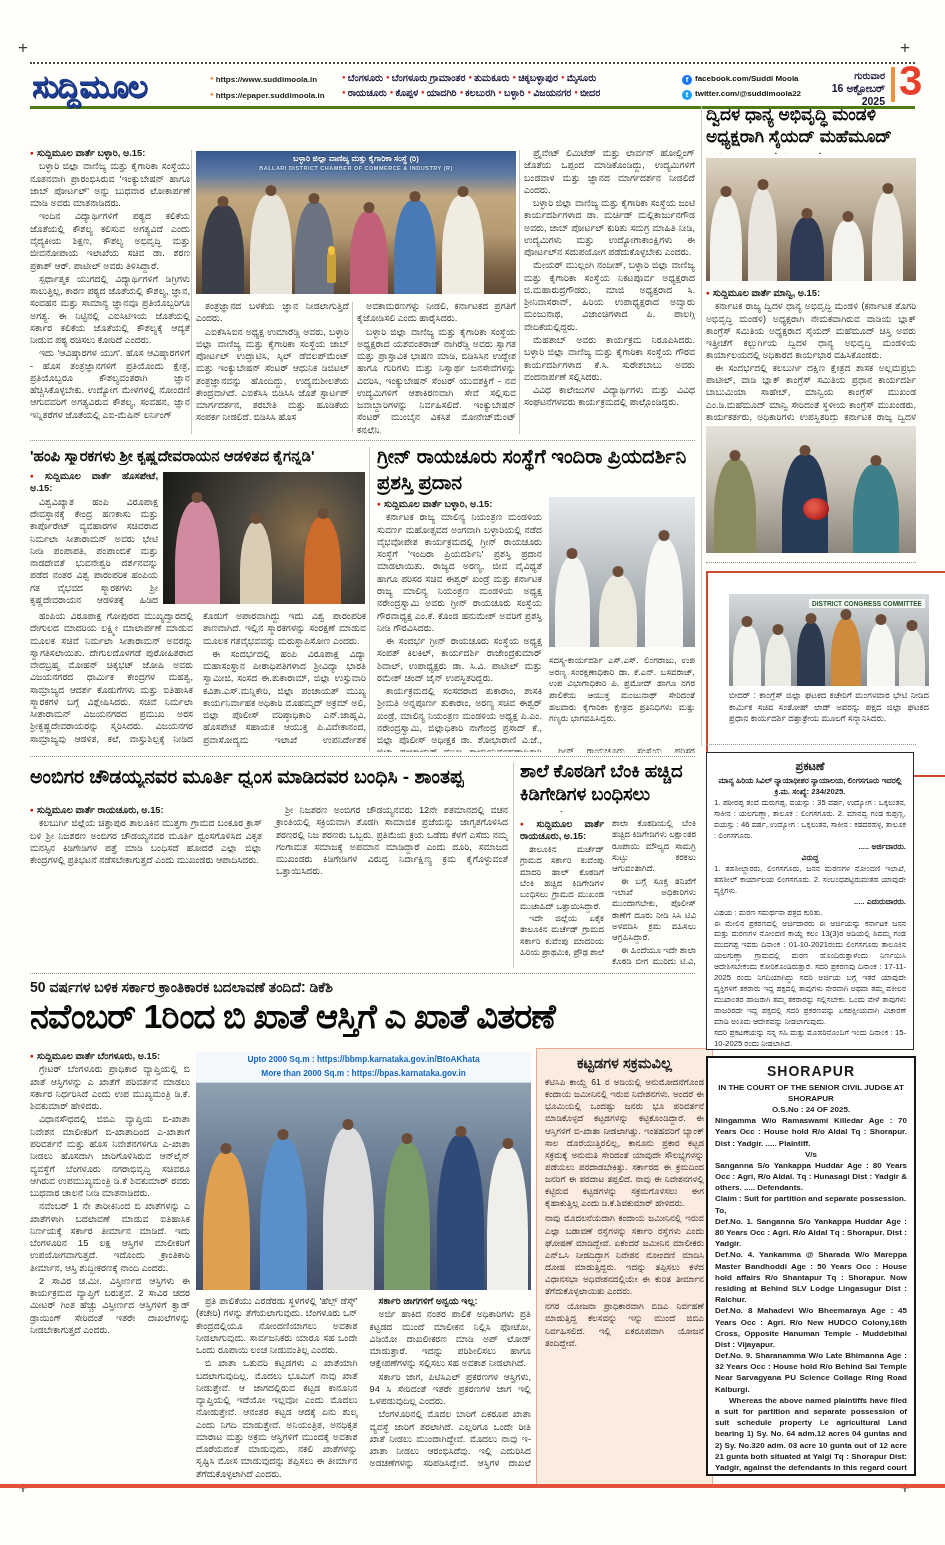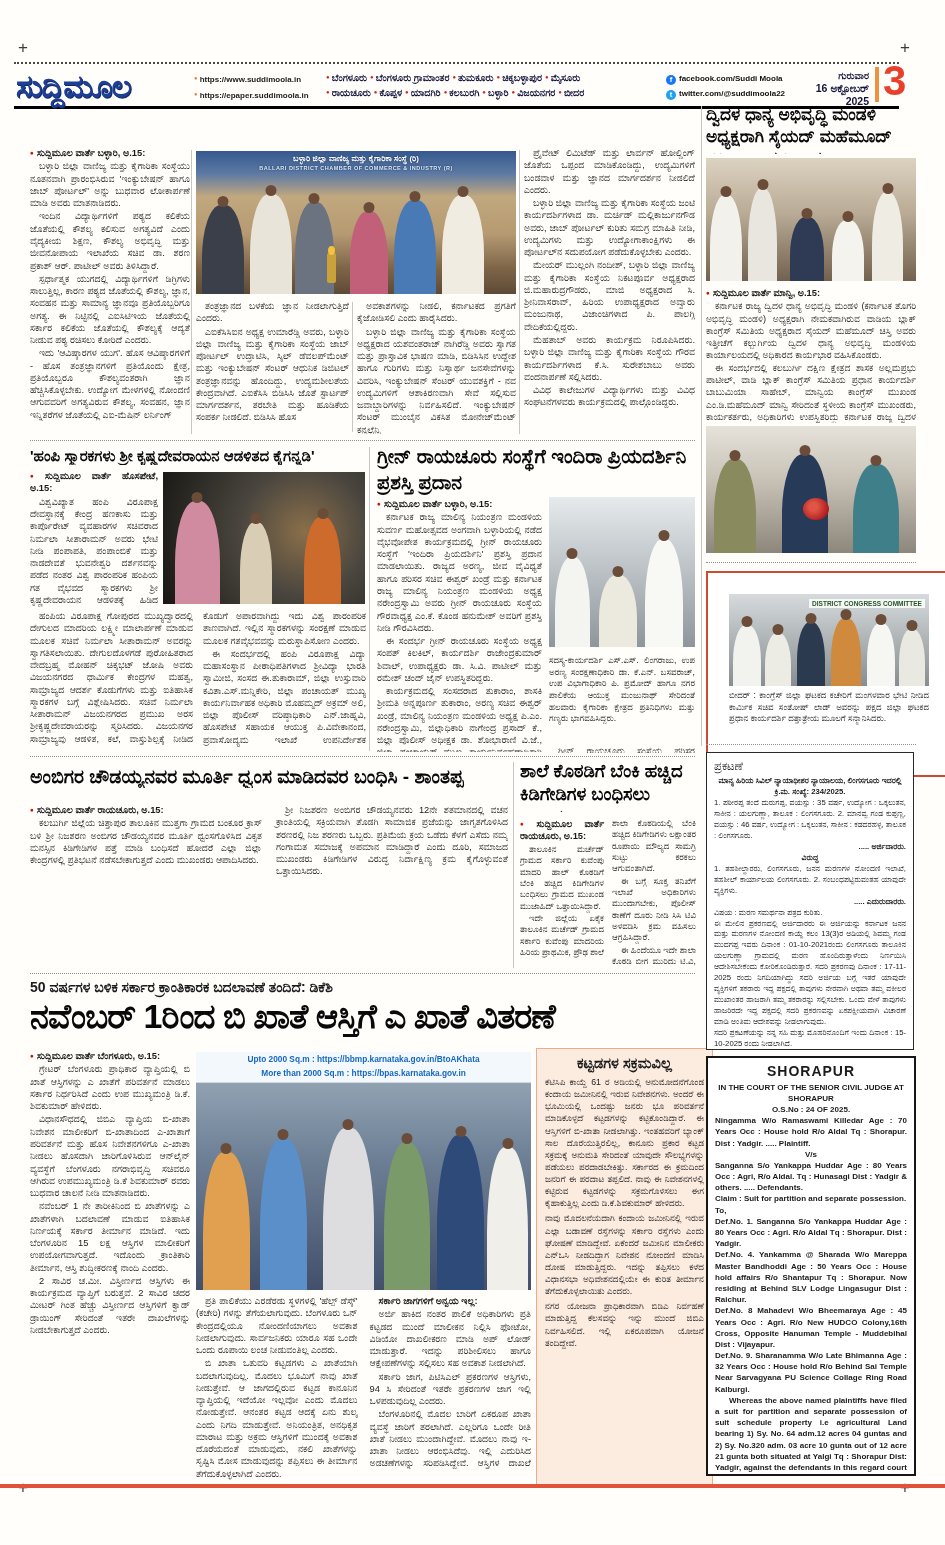--- a/index.html
+++ b/index.html
@@ -1,22 +1,22 @@
 <!DOCTYPE html>
 <html><head>
 <meta charset="utf-8">
 <style>
   html,body{margin:0;padding:0;background:#e9e9e9;}
   .page{position:relative;width:945px;height:1545px;background:#fffefb;margin:0 auto;
         font-family:"Liberation Sans",sans-serif;color:#1b1b1b;overflow:hidden;}
   .abs{position:absolute;}
   .crop{position:absolute;font-size:17px;color:#3a3a3a;font-weight:400;}
   
-  .masthead{position:absolute;left:14px;top:62px;width:885px;height:42px;
-            border-top:2px dotted #4a4a4a;border-bottom:3px solid #000000;}
+  .masthead{position:absolute;left:30px;top:62px;width:885px;height:42px;
+            border-top:2px dotted #4a4a4a;border-bottom:3px solid #4d7c0f;}
   .logo{position:absolute;left:2px;top:5px;font-size:31px;font-weight:800;color:#1e3f96;
         text-shadow:1px 1px 0 #13295f;letter-spacing:-1px;}
   .urlblk{position:absolute;left:180px;top:7px;width:128px;font-size:8px;font-weight:700;color:#222;line-height:15px;}
   .ub{color:#f07f2a;font-size:6px;vertical-align:2px;margin-right:2px;}
   .cities{position:absolute;left:312px;top:6px;width:338px;font-size:9.5px;font-weight:700;color:#12123a;line-height:15px;}
   .city{margin-right:3px;white-space:nowrap;}
   .city:before{content:"●";color:#d8241c;font-size:6px;vertical-align:2px;margin-right:2px;}
   .social{position:absolute;left:652px;top:7px;width:142px;font-size:8px;font-weight:700;color:#111;line-height:15px;}
   .sicon{display:inline-block;width:10px;height:10px;border-radius:50%;color:#fff;font-size:7.5px;
          text-align:center;line-height:10px;font-weight:800;vertical-align:-1px;margin-right:3px;}
@@ -56,21 +56,21 @@
            font-size:6.5px;font-weight:800;text-align:center;padding:1px 0;}
   .flower{position:absolute;left:46%;bottom:26%;width:26px;height:22px;border-radius:50%;
           background:radial-gradient(circle at 40% 40%,#e05545 20%,#b01f1f 70%,#7e1515);}
   .lamp{position:absolute;left:41%;bottom:8%;width:9px;height:30px;background:#c9a23a;border-radius:2px;}
   .lamp:before{content:"";position:absolute;top:-7px;left:1px;width:7px;height:9px;border-radius:50%;background:#f5c33b;}
   
   .framebox{position:absolute;border:2px solid #cb4a30;padding:21px;background:#fff;}
   .capt{font-size:8.6px;line-height:1.36;text-align:justify;margin-top:4px;}
   .legal{position:absolute;border:1.5px solid #2a2a2a;background:#fff;padding:4px 7px;
          font-size:7.7px;line-height:1.42;text-align:justify;overflow:hidden;}
-  .legal .t{font-size:11.5px;font-weight:400;margin:1px 0 2px;}
+  .legal .t{font-size:11.5px;font-weight:700;text-align:center;margin:1px 0 2px;}
   .legal .c{text-align:center;font-weight:700;}
   .legal .r{text-align:right;font-weight:700;}
   .cite{position:absolute;border:2px solid #161616;background:#fff;padding:4px 7px;
         font-size:8px;font-weight:700;line-height:1.4;text-align:justify;overflow:hidden;}
   .cite .t{font-size:14px;font-weight:800;text-align:center;letter-spacing:1px;}
   .cite .c{text-align:center;}
   .pink{position:absolute;background:#fcebdf;border:1.5px solid #f0a98b;padding:6px 8px;overflow:hidden;}
   .pink .t{font-size:14.5px;font-weight:800;text-align:center;margin-bottom:4px;}
   .pink p{margin:0 0 3px;font-size:8.8px;line-height:1.38;text-align:justify;text-indent:0;}
   .oline{position:absolute;left:0;top:1484px;width:945px;height:3.5px;background:#e2523a;}
@@ -122,21 +122,21 @@
     <i class="fig" style="left:48%;width:12%;height:58%;background:#c2607a;"></i>
     <i class="fig" style="left:62%;width:13%;height:66%;background:#4a7ab5;"></i>
     <i class="fig" style="left:77%;width:13%;height:69%;background:#f0ece2;"></i>
     <b class="lamp"></b>
   </div>
   <div class="abs bt" style="left:196px;top:300px;width:153px;height:134px;">
     <p>ತಂತ್ರಜ್ಞಾನದ ಬಳಕೆಯ ಜ್ಞಾನ ನೀಡಲಾಗುತ್ತಿದೆ ಎಂದರು.</p>
     <p>ಎಐಕೆಸಿಸಿಐನ ಅಧ್ಯಕ್ಷ ಉಮಾರೆಡ್ಡಿ ಅವರು, ಬಳ್ಳಾರಿ ಜಿಲ್ಲಾ ವಾಣಿಜ್ಯ ಮತ್ತು ಕೈಗಾರಿಕಾ ಸಂಸ್ಥೆಯ ಜಾಬ್ ಪೋರ್ಟಲ್ ಉದ್ಘಾಟಿಸಿ, ಸ್ಕಿಲ್ ಡೆವಲಪ್‌ಮೆಂಟ್ ಮತ್ತು ಇಂಕ್ಯುಬೇಷನ್ ಸೆಂಟರ್ ಆಧುನಿಕ ಡಿಜಿಟಲ್ ತಂತ್ರಜ್ಞಾನವನ್ನು ಹೊಂದಿದ್ದು, ಉದ್ಯಮಶೀಲತೆಯ ಕೇಂದ್ರವಾಗಿದೆ. ಎಐಕೆಸಿಸಿ ಬಿಡಿಸಿಸಿ ಜೊತೆ ಸ್ಟಾರ್ಟಪ್ ಮಾರ್ಗದರ್ಶನ, ತರಬೇತಿ ಮತ್ತು ಹೂಡಿಕೆಯ ಸಂಪರ್ಕ ನೀಡಲಿದೆ. ಬಿಡಿಸಿಸಿ ಹೊಸ</p>
   </div>
   <div class="abs bt" style="left:357px;top:300px;width:159px;height:134px;">
-    <p>ಅವಕಾಶಗಳನ್ನು ನೀಡಲಿ, ಕರ್ನಾಟಕದ ಪ್ರಗತಿಗೆ ಕೈಜೋಡಿಸಲಿ ಎಂದು ಹಾರೈಸಿದರು.</p>
+    <p>ಅವಕಾಮರಣಗಳ್ನು ನೀಡಲಿ, ಕರ್ನಾಟಕದ ಪ್ರಗತಿಗೆ ಕೈಜೋಡಿಸಲಿ ಎಂದು ಹಾರೈಸಿದರು.</p>
     <p>ಬಳ್ಳಾರಿ ಜಿಲ್ಲಾ ವಾಣಿಜ್ಯ ಮತ್ತು ಕೈಗಾರಿಕಾ ಸಂಸ್ಥೆಯ ಅಧ್ಯಕ್ಷರಾದ ಯಶವಂತರಾಜ್ ನಾಗಿರೆಡ್ಡಿ ಅವರು ಸ್ವಾಗತ ಮತ್ತು ಪ್ರಾಸ್ತಾವಿಕ ಭಾಷಣ ಮಾಡಿ, ಬಿಡಿಸಿಸಿನ ಉದ್ದೇಶ ಹಾಗೂ ಗುರಿಗಳು ಮತ್ತು ನಿಸ್ವಾರ್ಥ ಜನಸೇವೆಗಳನ್ನು ವಿವರಿಸಿ, ಇಂಕ್ಯುಬೇಷನ್ ಸೆಂಟರ್ ಯುವಶಕ್ತಿಗೆ - ನವ ಉದ್ಯಮಿಗಳಿಗೆ ಆಶಾಕಿರಣವಾಗಿ ಸೇವೆ ಸಲ್ಲಿಸುವ ಜವಾಬ್ದಾರಿಗಳನ್ನು ನಿರ್ವಹಿಸಲಿದೆ. ಇಂಕ್ಯುಬೇಷನ್ ಸೆಂಟರ್ ಮುಂಬೈನ ವಿಕಸಿತ ಮೋನೇಜ್‌ಮೆಂಟ್ ಕನ್ಸಲ್ಟೆನ್ಸಿ</p>
   </div>
   <div class="abs bt" style="left:524px;top:147px;width:171px;height:288px;">
     <p>ಪ್ರೈವೇಟ್ ಲಿಮಿಟೆಡ್ ಮತ್ತು ಲಾರ್ವನ್ ಹೋಲ್ಡಿಂಗ್ ಜೊತೆಯ ಒಪ್ಪಂದ ಮಾಡಿಕೊಂಡಿದ್ದು, ಉದ್ಯಮಿಗಳಿಗೆ ಬಂಡವಾಳ ಮತ್ತು ಜ್ಞಾನದ ಮಾರ್ಗದರ್ಶನ ನೀಡಲಿದೆ ಎಂದರು.</p>
     <p>ಬಳ್ಳಾರಿ ಜಿಲ್ಲಾ ವಾಣಿಜ್ಯ ಮತ್ತು ಕೈಗಾರಿಕಾ ಸಂಸ್ಥೆಯ ಜಂಟಿ ಕಾರ್ಯದರ್ಶಿಗಳಾದ ಡಾ. ಮರ್ಚಿಡ್ ಮಲ್ಲಿಕಾರ್ಜುನಗೌಡ ಅವರು, ಜಾಬ್ ಪೋರ್ಟಲ್ ಕುರಿತು ಸಮಗ್ರ ಮಾಹಿತಿ ನೀಡಿ, ಉದ್ಯಮಿಗಳು ಮತ್ತು ಉದ್ಯೋಗಾಕಾಂಕ್ಷಿಗಳು ಈ ಪೋರ್ಟಲ್‌ನ ಸದುಪಯೋಗ ಪಡೆದುಕೊಳ್ಳಬೇಕು ಎಂದರು.</p>
     <p>ಮೇಯರ್ ಮುಲ್ಲಂಗಿ ನಂದೀಶ್, ಬಳ್ಳಾರಿ ಜಿಲ್ಲಾ ವಾಣಿಜ್ಯ ಮತ್ತು ಕೈಗಾರಿಕಾ ಸಂಸ್ಥೆಯ ನಿಕಟಪೂರ್ವ ಅಧ್ಯಕ್ಷರಾದ ಜಿ.ಮಹಾರುದ್ರಗೌಡರು, ಮಾಜಿ ಅಧ್ಯಕ್ಷರಾದ ಸಿ. ಶ್ರೀನಿವಾಸರಾವ್, ಹಿರಿಯ ಉಪಾಧ್ಯಕ್ಷರಾದ ಅವ್ವಾರು ಮಂಜುನಾಥ, ವಿಜಾಂಚಿಗಳಾದ ಪಿ. ಪಾಲಗ್ಗಿ ವೇದಿಕೆಯಲ್ಲಿದ್ದರು.</p>
     <p>ಮೆಹತಾಬ್ ಅವರು ಕಾರ್ಯಕ್ರಮ ನಿರೂಪಿಸಿದರು. ಬಳ್ಳಾರಿ ಜಿಲ್ಲಾ ವಾಣಿಜ್ಯ ಮತ್ತು ಕೈಗಾರಿಕಾ ಸಂಸ್ಥೆಯ ಗೌರವ ಕಾರ್ಯದರ್ಶಿಗಳಾದ ಕೆ.ಸಿ. ಸುರೇಶಬಾಬು ಅವರು ವಂದನಾರ್ಪಣೆ ಸಲ್ಲಿಸಿದರು.</p>
     <p>ವಿವಿಧ ಕಾಲೇಜುಗಳ ವಿದ್ಯಾರ್ಥಿಗಳು ಮತ್ತು ವಿವಿಧ ಸಂಘಟನೆಗಳವರು ಕಾರ್ಯಕ್ರಮದಲ್ಲಿ ಪಾಲ್ಗೊಂಡಿದ್ದರು.</p>
   </div>
   <div class="abs vr" style="left:191px;top:150px;height:284px;"></div>

